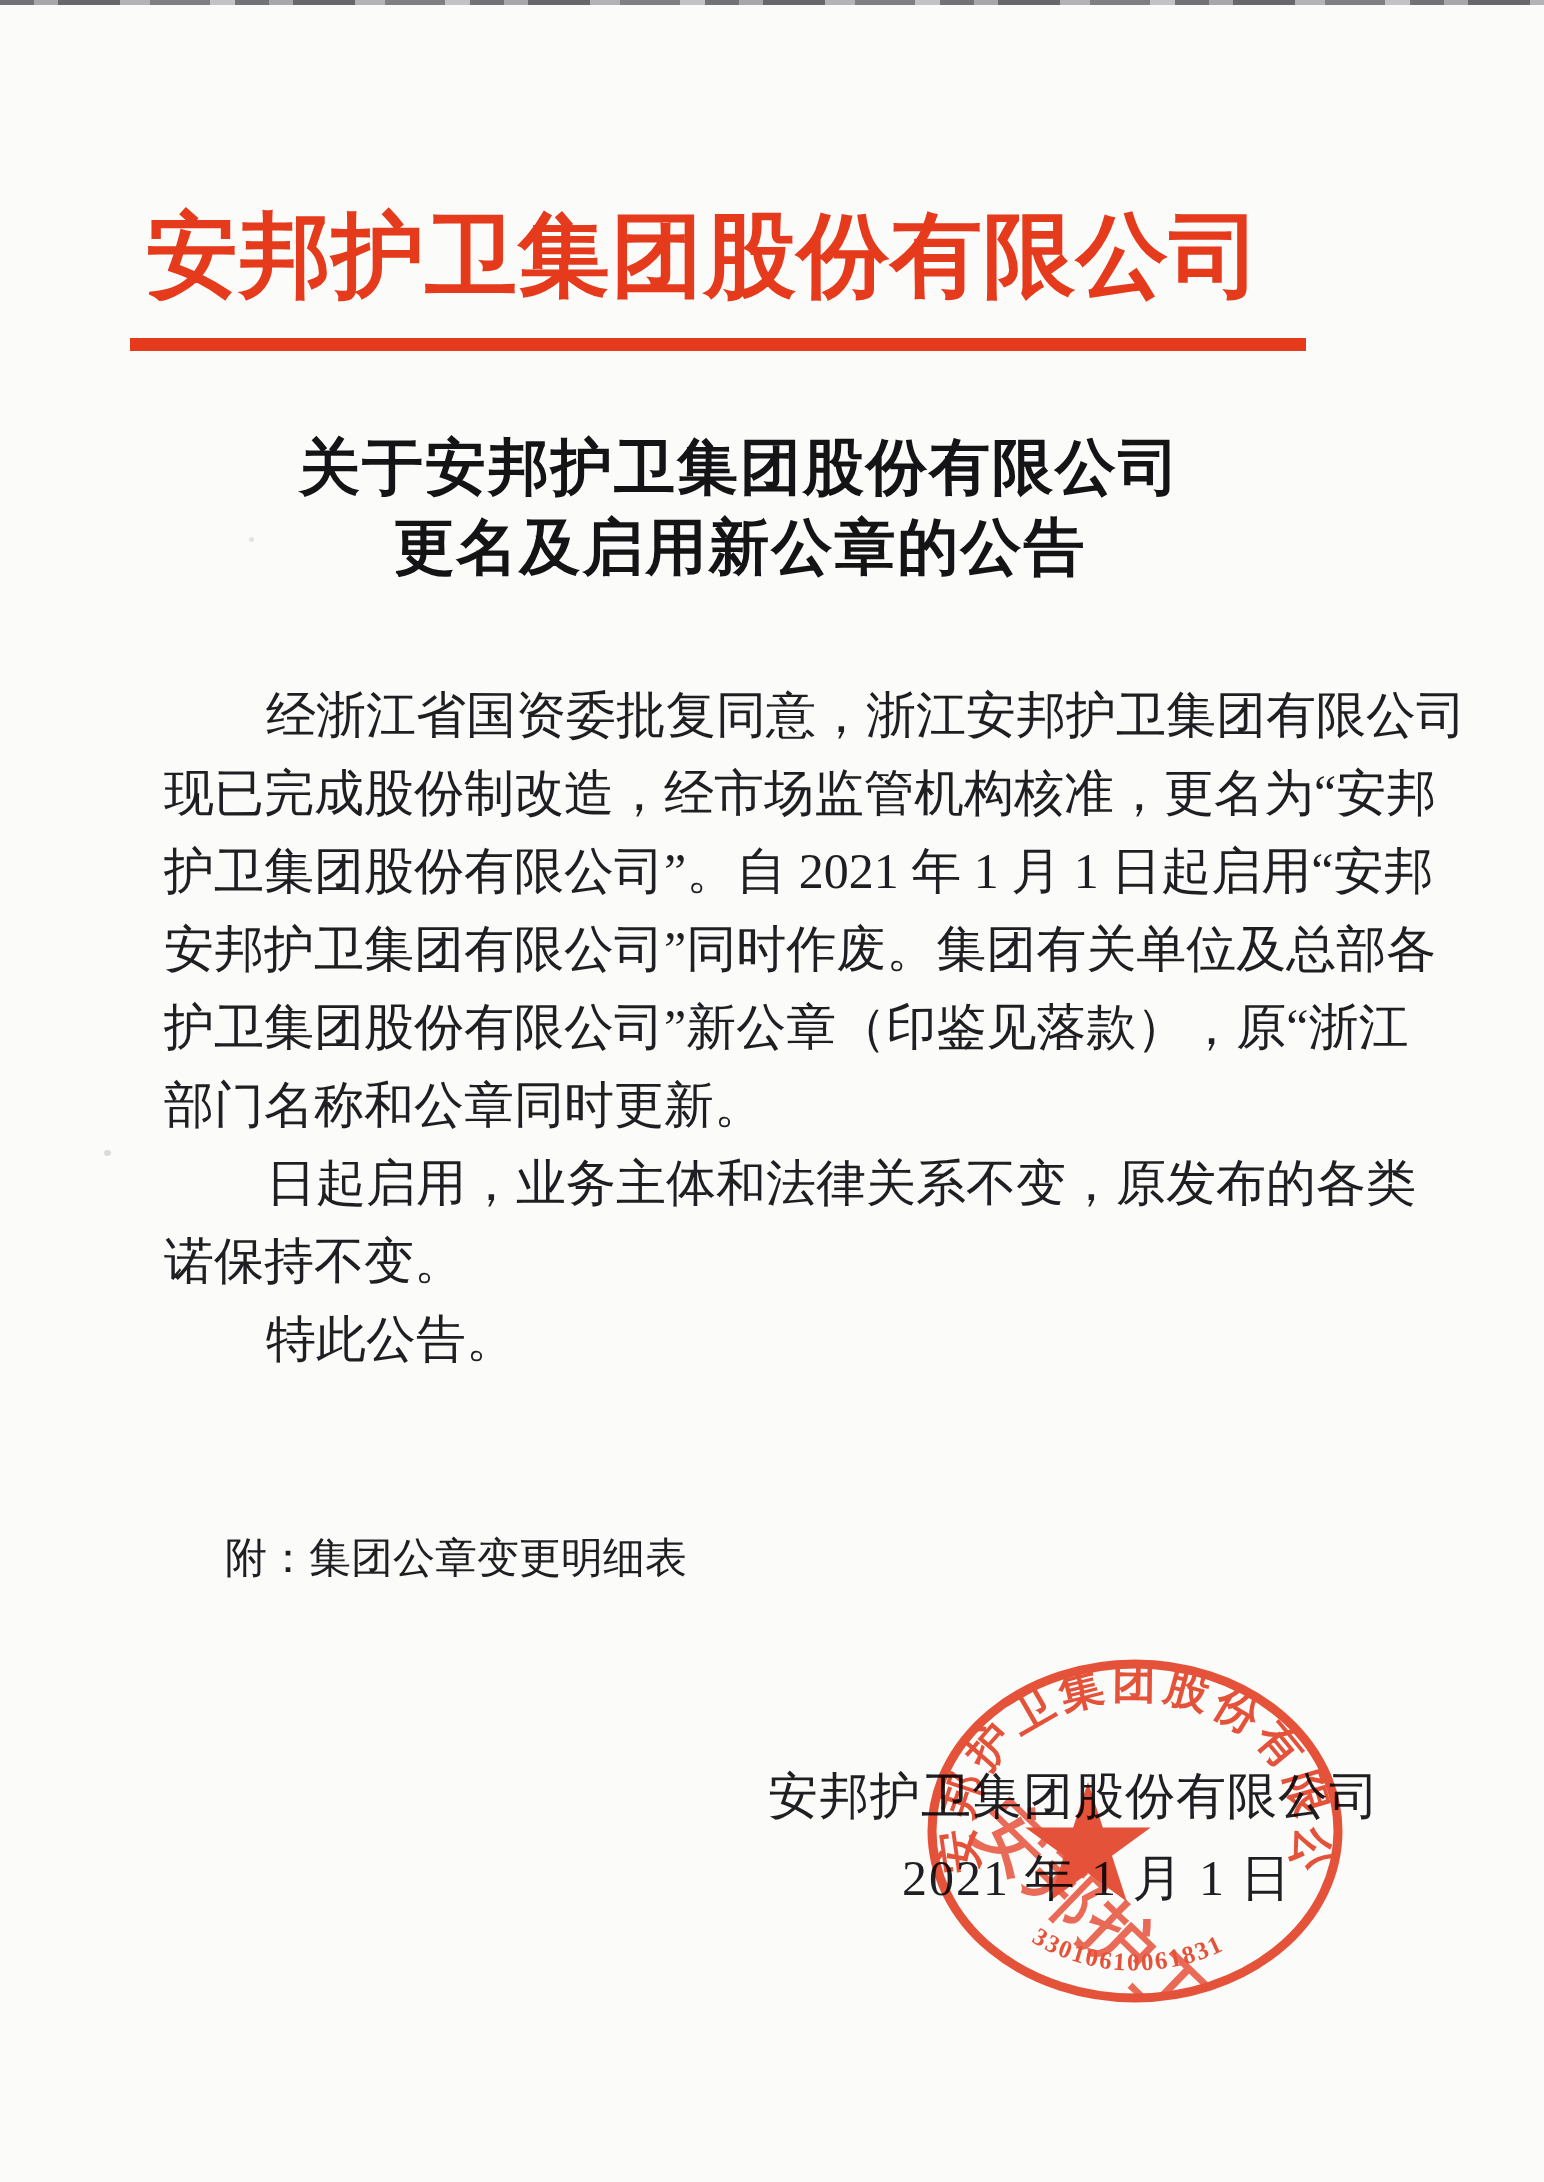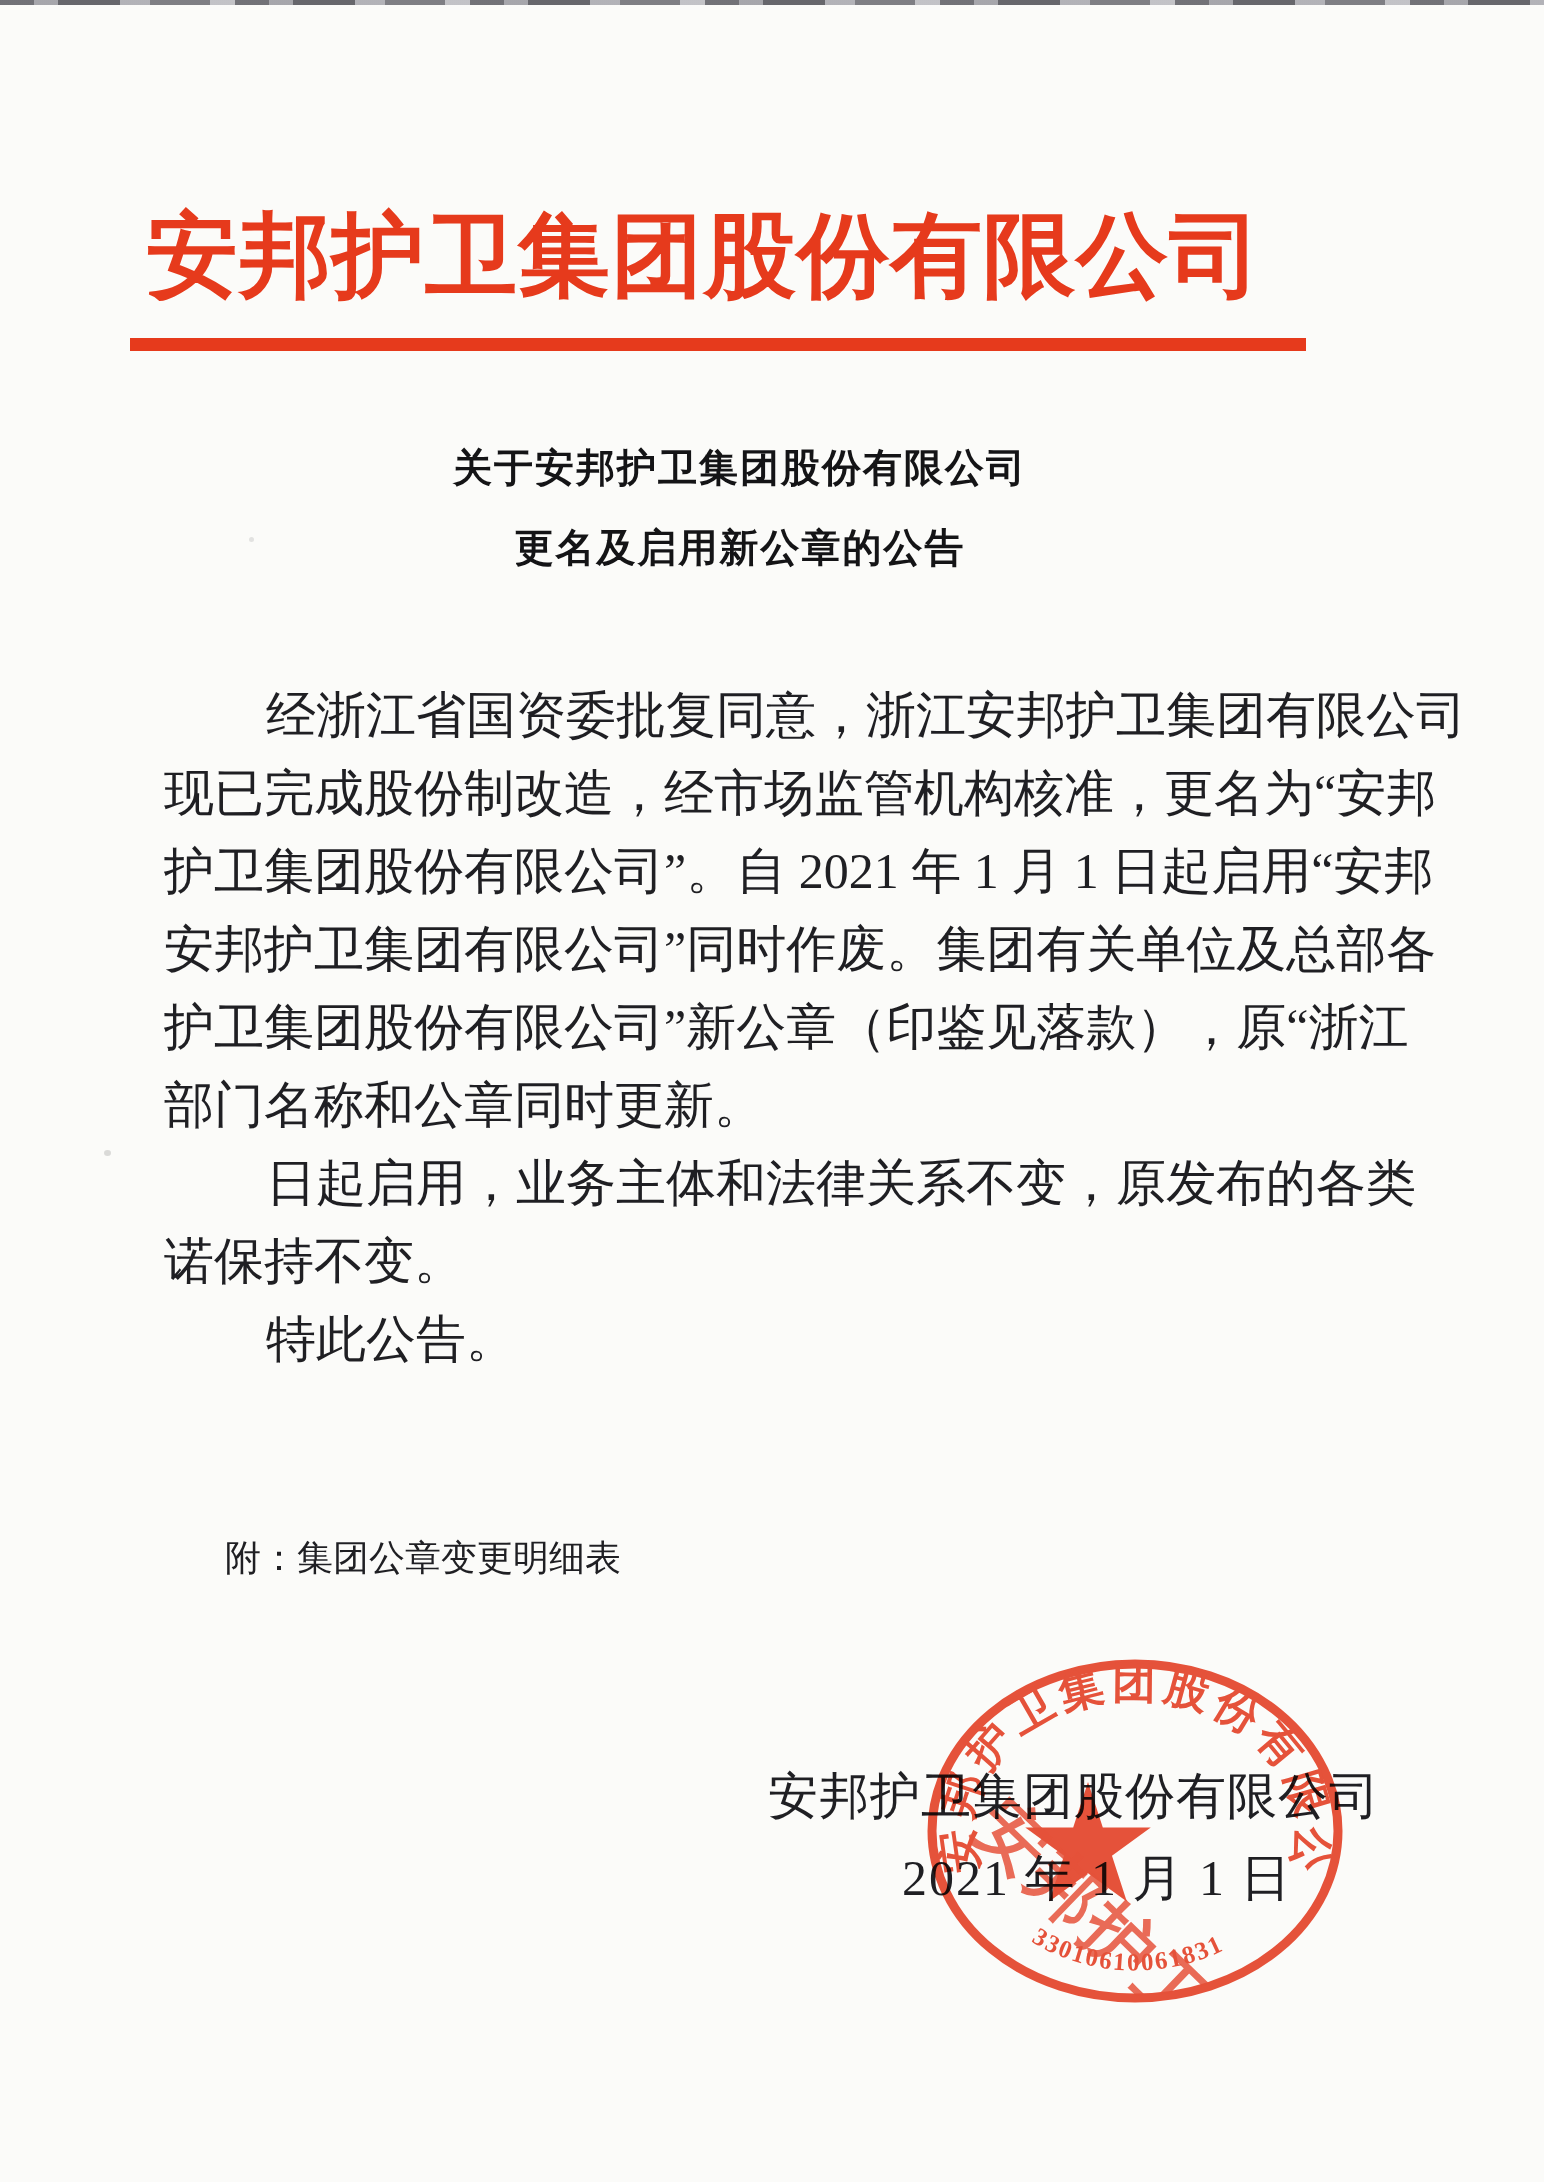--- a/index.html
+++ b/index.html
@@ -33,34 +33,34 @@
     font-size:92px;font-weight:bold;line-height:1.1;
     color:var(--red);white-space:nowrap;letter-spacing:1px;
   }
   .letterhead-divider{
     position:absolute;left:130px;top:338px;width:1176px;height:13px;
     background:var(--red);
   }
 
   .doc-title{
     position:absolute;left:0;top:428px;width:1480px;
-    text-align:center;font-weight:bold;font-size:39px;line-height:80px;
+    text-align:center;font-weight:bold;font-size:61px;line-height:80px;
     color:#141416;letter-spacing:2px;
   }
 
   .body-text{
     position:absolute;left:130px;top:676px;width:1310px;
     font-size:50px;line-height:78px;color:var(--ink);
   }
   .body-line{white-space:nowrap;letter-spacing:0px;margin-left:34px;}
   .body-line.indent{padding-left:102px;}
 
   .attachment{
     position:absolute;left:225px;top:1528px;
-    font-size:36px;line-height:60px;white-space:nowrap;color:var(--ink);
+    font-size:42px;line-height:60px;white-space:nowrap;color:var(--ink);
   }
 
   .signature-company{
     position:absolute;left:768px;top:1766px;
     font-size:50px;line-height:60px;white-space:nowrap;color:var(--ink);
     letter-spacing:1px;
   }
   .signature-date{
     position:absolute;left:902px;top:1848px;
     font-size:50px;line-height:60px;white-space:nowrap;color:var(--ink);

